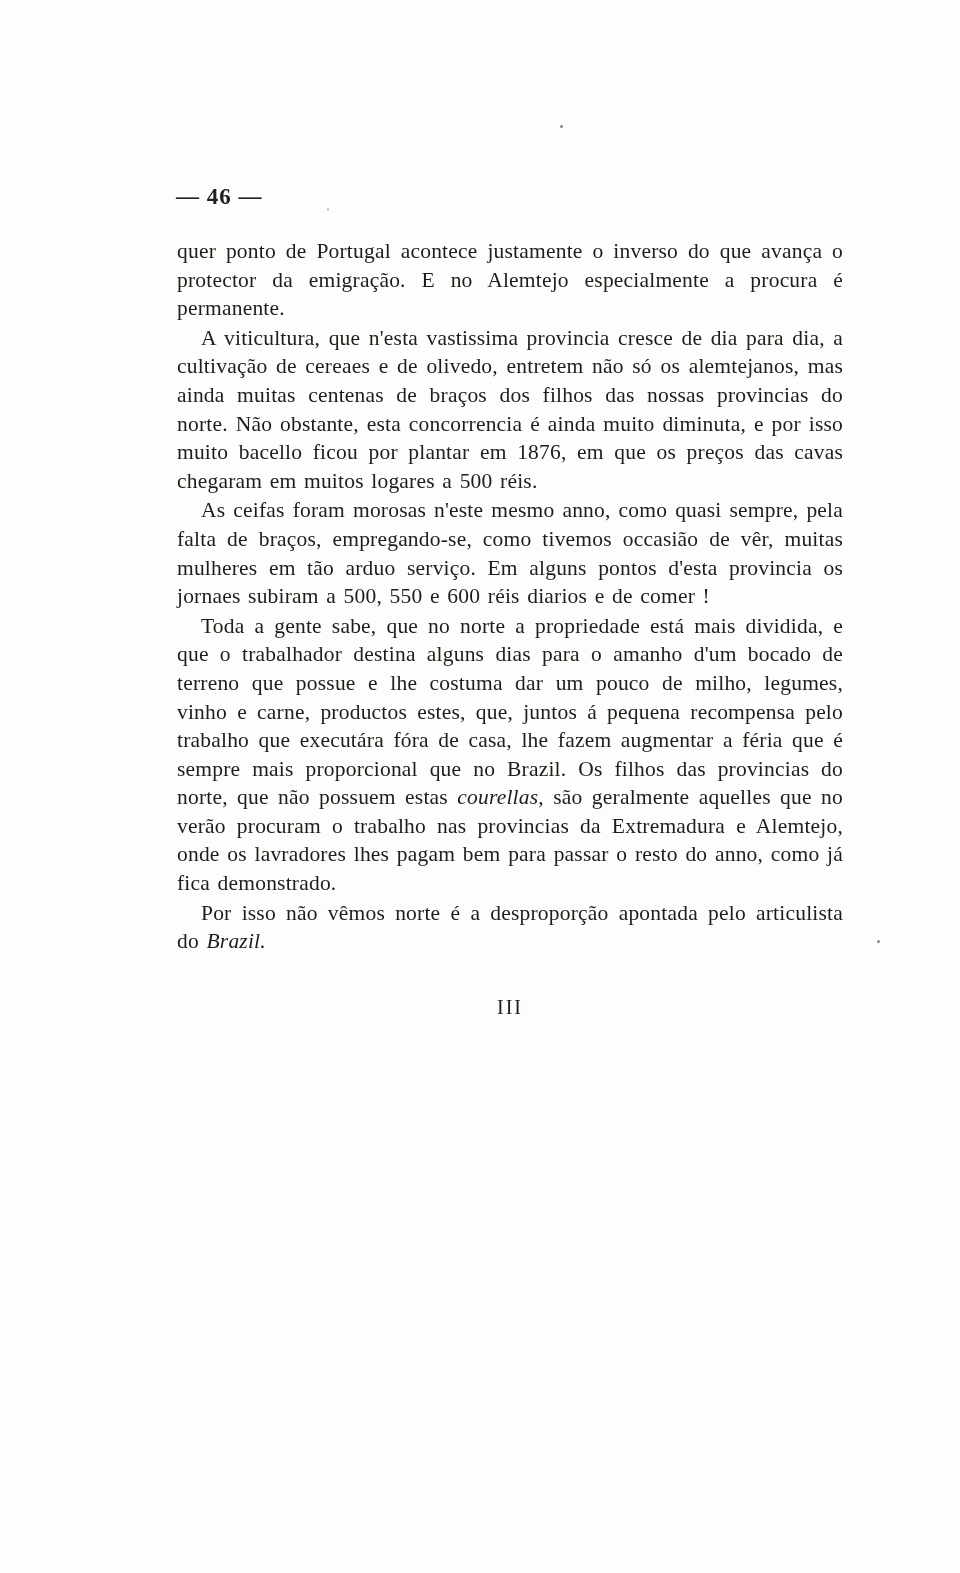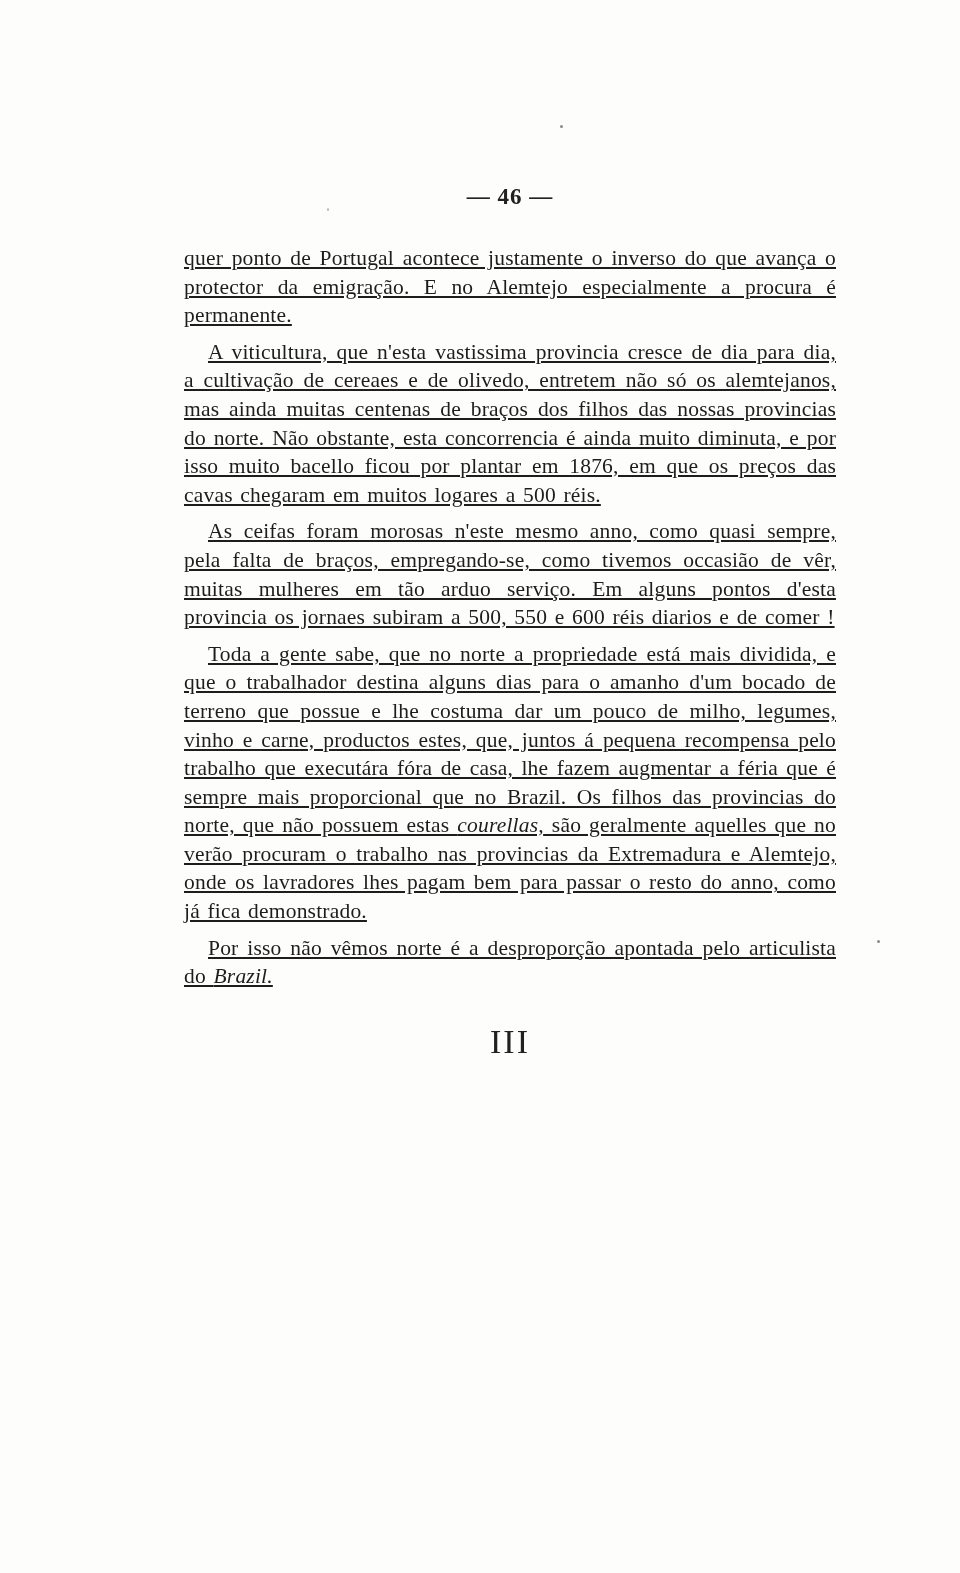--- a/index.html
+++ b/index.html
@@ -14,52 +14,51 @@
     background: #fdfdfb;
     font-family: "Liberation Serif", serif;
     color: #1e1d1b;
     overflow: hidden;
   }
   .page-number {
     position: absolute;
     top: 184px;
     left: 176px;
     width: 668px;
-    text-align: center;
+    text-align: left;
     font-size: 23px;
     font-weight: bold;
     letter-spacing: 1px;
     color: #22211f;
   }
   .text-block {
     position: absolute;
     top: 236px;
     left: 176px;
     width: 668px;
     font-size: 21.5px;
     line-height: 28.6px;
     text-align: justify;
     word-spacing: 2px;
     letter-spacing: 0.2px;
   }
   .para {
-    margin: 8px;
+    margin: 1px;
     padding: 0;
-    text-decoration: underline;
   }
   .para.indent {
     text-indent: 24px;
   }
   .it {
     font-style: italic;
   }
   .section-heading {
     margin: 36px 0 30px 0;
     text-align: center;
-    font-size: 34px;
+    font-size: 20px;
     font-weight: normal;
     letter-spacing: 2px;
     line-height: 30px;
     color: #22211f;
   }
   .scan-artifact {
     position: absolute;
     background: #8a8a85;
     border-radius: 50%;
   }

